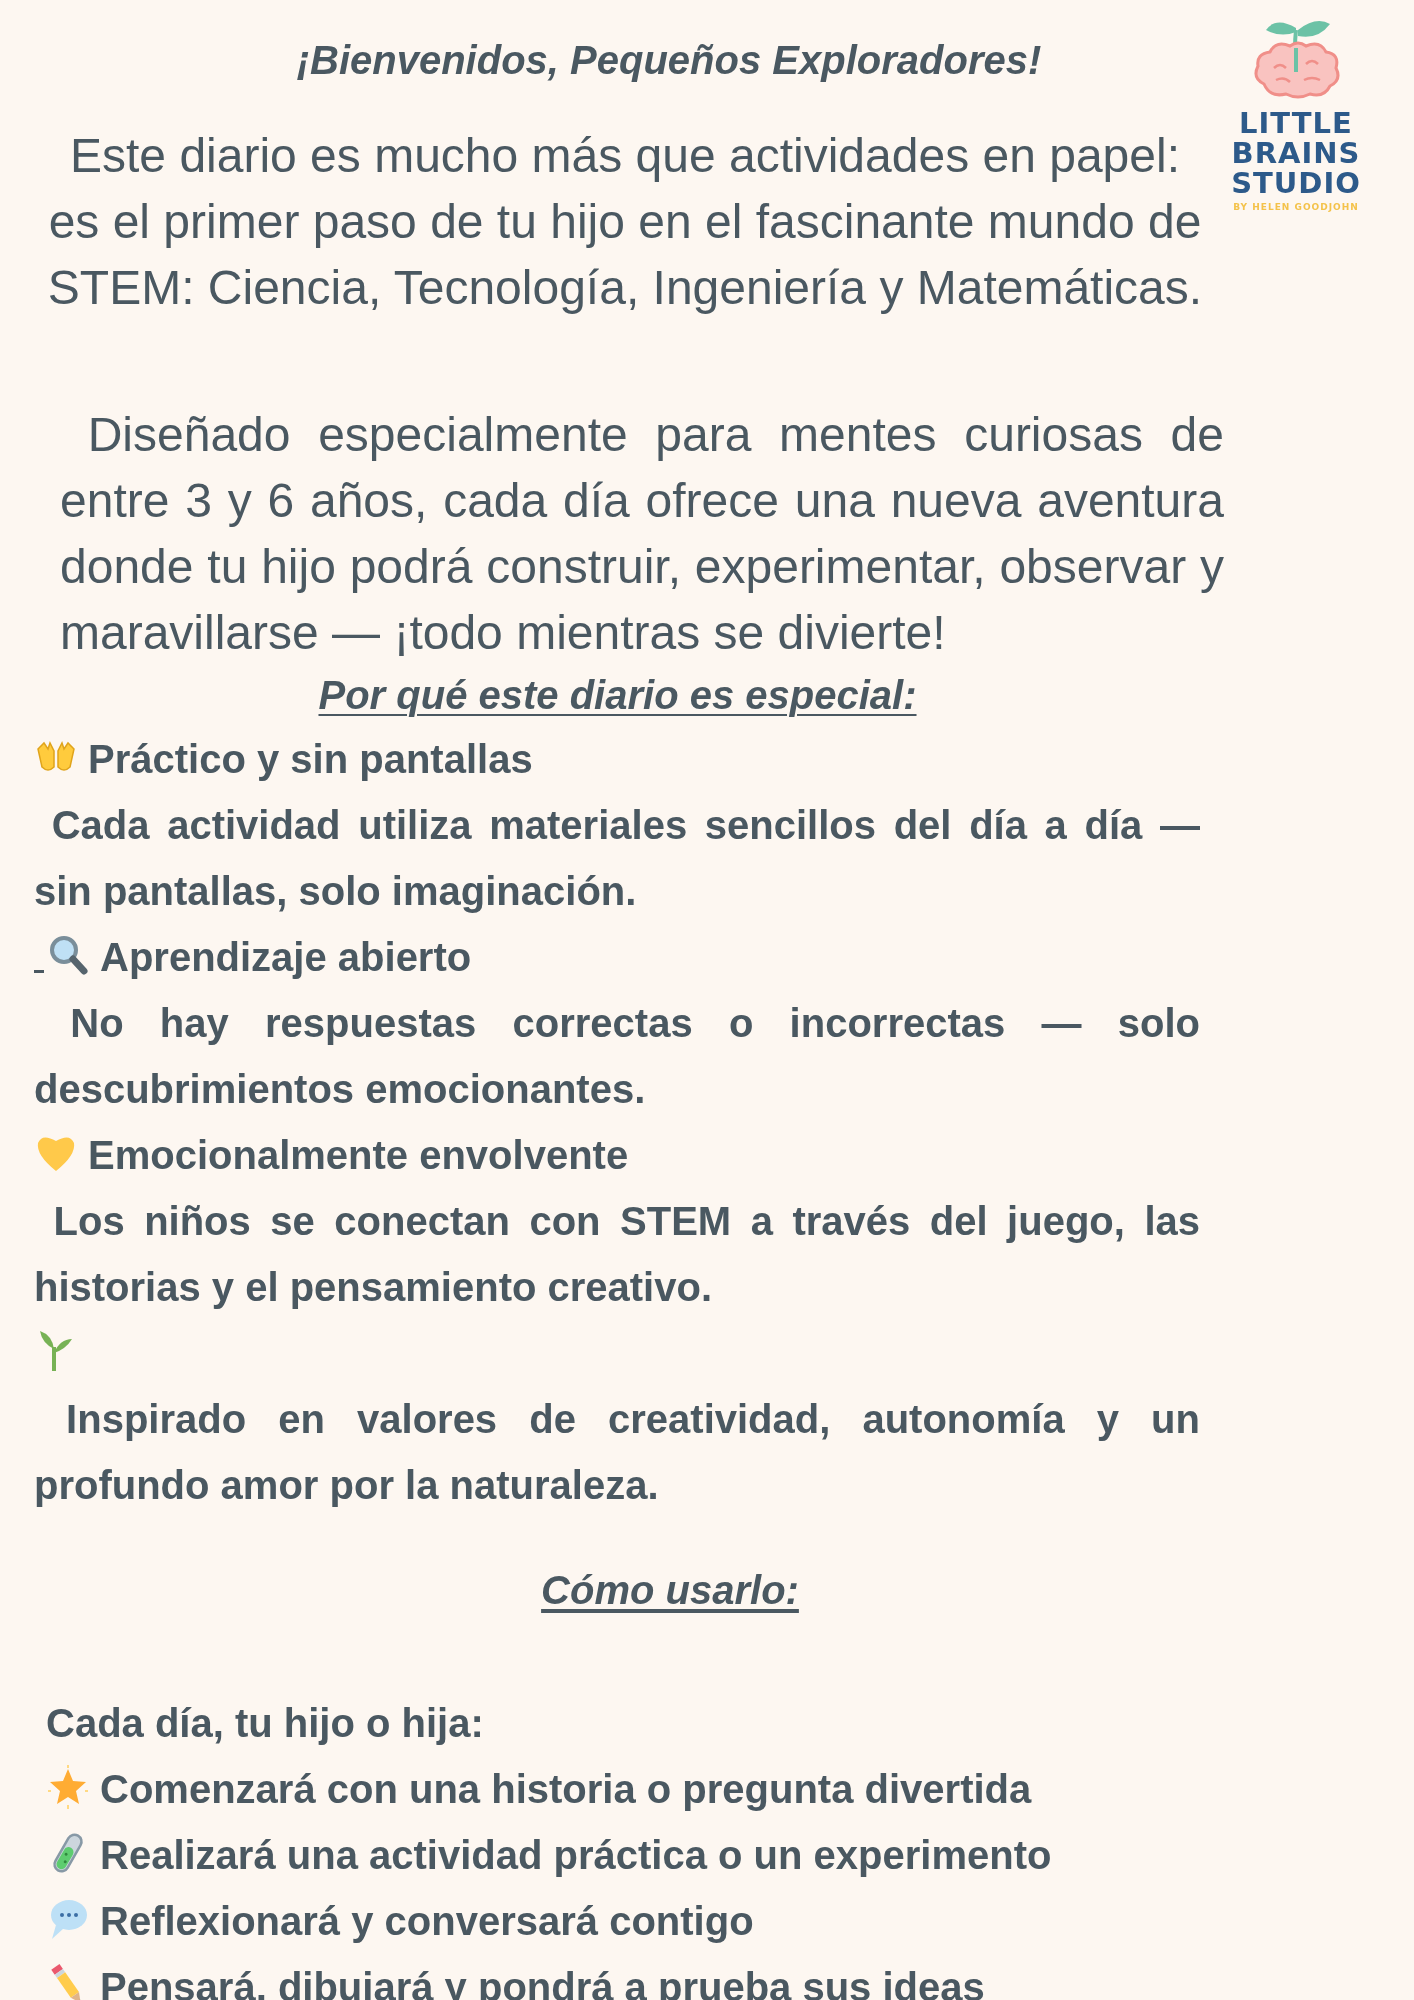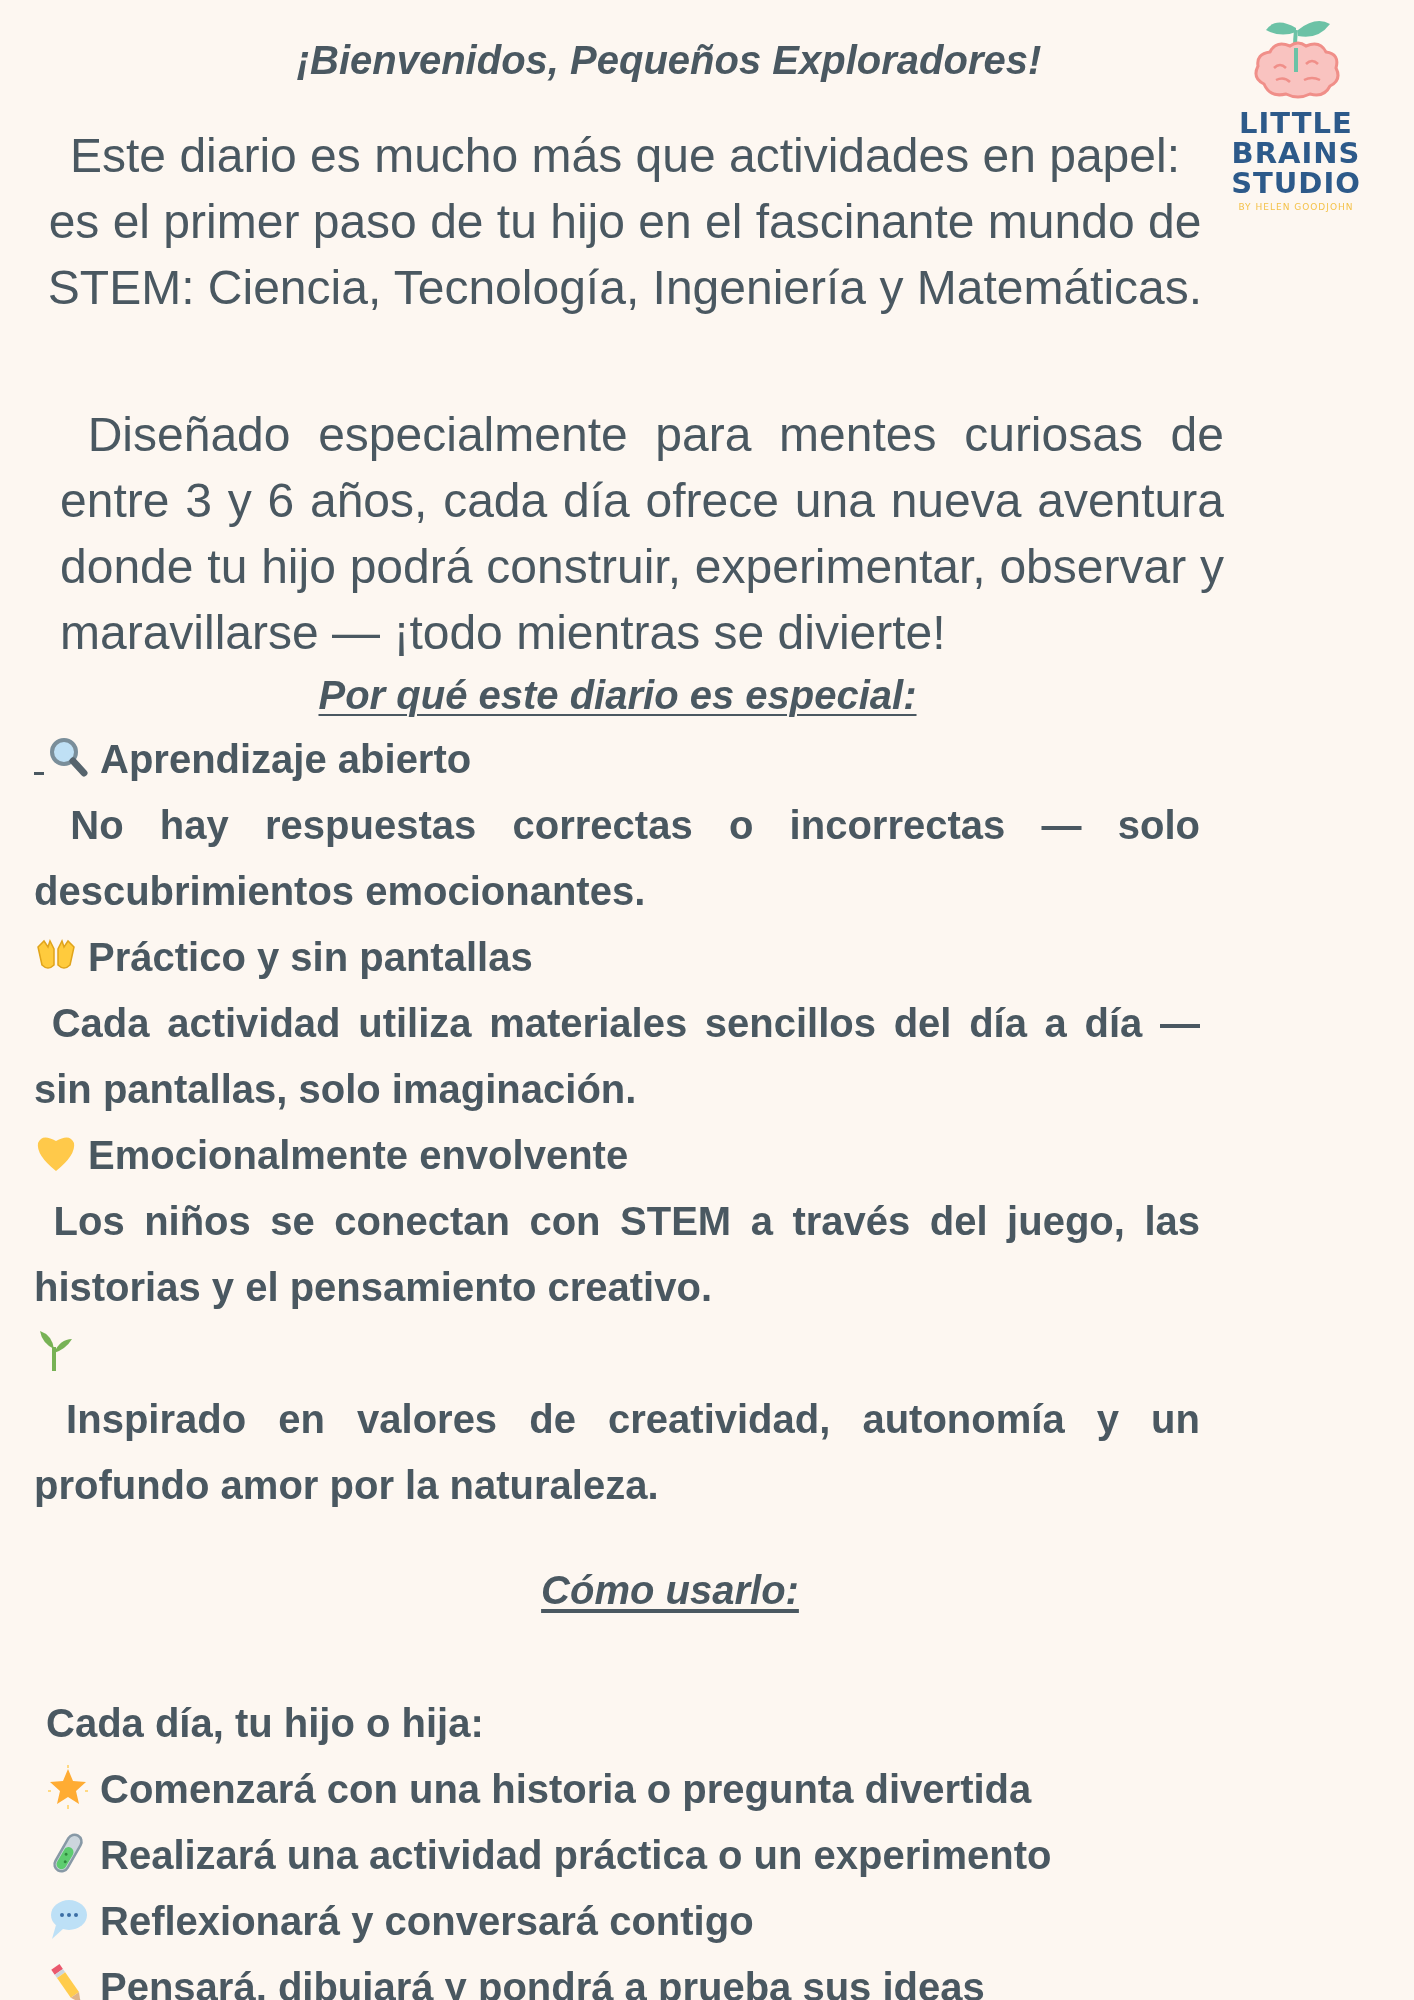--- a/index.html
+++ b/index.html
@@ -33,21 +33,21 @@
     .logo-line {
       font-family: "DejaVu Sans", sans-serif;
       font-weight: bold;
       color: #2d5a8a;
       font-size: 29px;
       line-height: 30px;
       letter-spacing: 1px;
     }
     .logo-by {
       font-family: "DejaVu Sans", sans-serif;
-      font-weight: normal;
+      font-weight: bold;
       color: #f4c24a;
       font-size: 9px;
       letter-spacing: 1px;
       margin-top: 4px;
     }
     .title {
       position: absolute;
       left: 0;
       top: 30px;
       width: 1250px;
@@ -152,40 +152,40 @@
 
   <p class="block intro1" style="margin:0">Este diario es mucho más que actividades en papel: es el primer paso de tu hijo en el fascinante mundo de STEM: Ciencia, Tecnología, Ingeniería y Matemáticas.</p>
   <p class="block intro2" style="margin:16px; white-space: pre-wrap;"> Diseñado especialmente para mentes curiosas de entre 3 y 6 años, cada día ofrece una nueva aventura donde tu hijo podrá construir, experimentar, observar y maravillarse — ¡todo mientras se divierte!</p>
 
   <div class="section-heading h-special">Por qué este diario es especial:</div>
 
   <div class="features">
 
     <div>
       <p class="feature-title">
+        <span class="emoji">
+          <svg viewBox="0 0 44 44">
+              <path d="M4 14 L10 8 L14 14 L16 8 L20 16 L20 32 Q14 38 8 32 Z" fill="#ffcb3d" stroke="#e0a41b" stroke-width="1.5"></path>
+              <path d="M40 14 L34 8 L30 14 L28 8 L24 16 L24 32 Q30 38 36 32 Z" fill="#ffcb3d" stroke="#e0a41b" stroke-width="1.5"></path>
+            </svg>
+        </span><span>Práctico y sin pantallas</span>
+      </p>
+      <p class="feature-desc" style="white-space: pre-wrap;"> Cada actividad utiliza materiales sencillos del día a día — sin pantallas, solo imaginación.</p>
+    </div>
+
+    <div>
+      <p class="feature-title">
         <span class="underscore"></span><span class="emoji">
           <svg viewBox="0 0 44 44">
               <circle cx="18" cy="17" r="12" fill="#bfe0f5" stroke="#7a8e9a" stroke-width="4"></circle>
               <line x1="27" y1="26" x2="38" y2="38" stroke="#56646d" stroke-width="7" stroke-linecap="round"></line>
             </svg>
         </span><span>Aprendizaje abierto</span>
       </p>
       <p class="feature-desc" style="white-space: pre-wrap;"> No hay respuestas correctas o incorrectas — solo descubrimientos emocionantes.</p>
-    </div>
-
-    <div>
-      <p class="feature-title">
-        <span class="emoji">
-          <svg viewBox="0 0 44 44">
-              <path d="M4 14 L10 8 L14 14 L16 8 L20 16 L20 32 Q14 38 8 32 Z" fill="#ffcb3d" stroke="#e0a41b" stroke-width="1.5"></path>
-              <path d="M40 14 L34 8 L30 14 L28 8 L24 16 L24 32 Q30 38 36 32 Z" fill="#ffcb3d" stroke="#e0a41b" stroke-width="1.5"></path>
-            </svg>
-        </span><span>Práctico y sin pantallas</span>
-      </p>
-      <p class="feature-desc" style="white-space: pre-wrap;"> Cada actividad utiliza materiales sencillos del día a día — sin pantallas, solo imaginación.</p>
     </div>
 
     <div>
       <p class="feature-title">
         <span class="emoji">
           <svg viewBox="0 0 44 44">
               <path d="M22 40 Q 2 24 4 12 Q 8 2 22 10 Q 36 2 40 12 Q 42 24 22 40 Z" fill="#ffc94a"></path>
             </svg>
         </span><span>Emocionalmente envolvente</span>
       </p>

